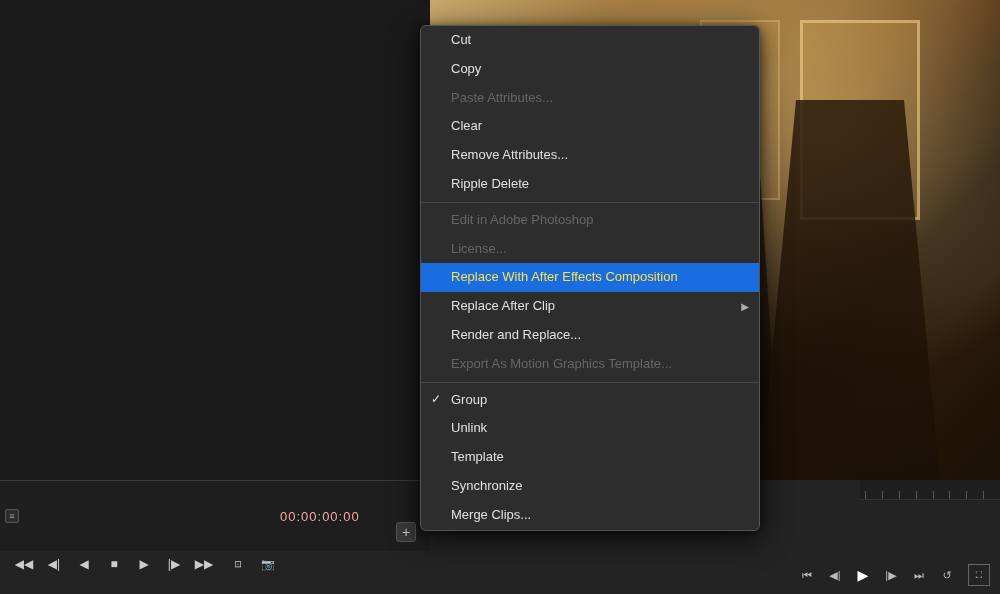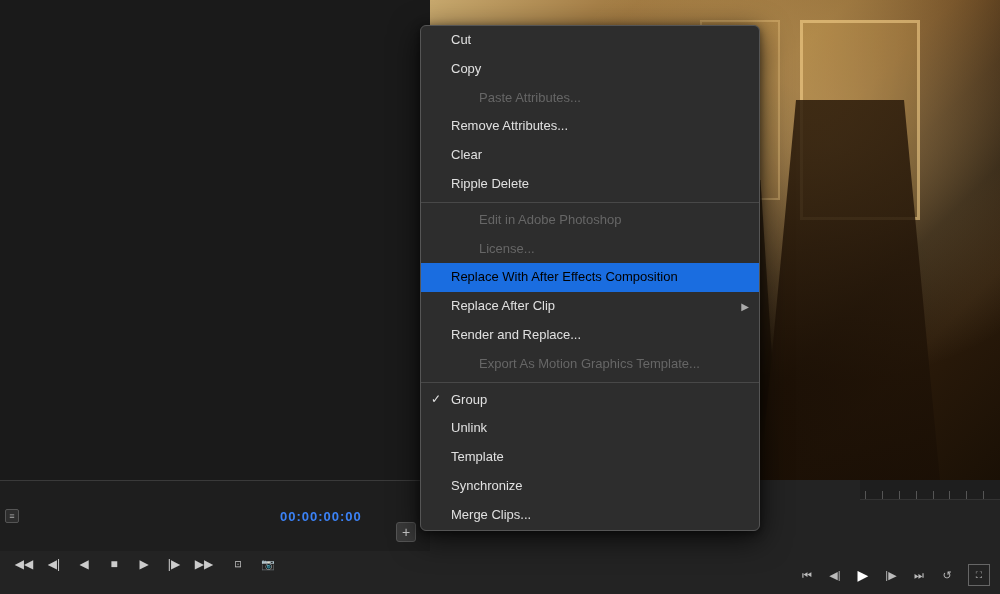--- a/index.html
+++ b/index.html
@@ -95,23 +95,23 @@
       left: 0;
       right: 0;
       height: 70px;
       background: #1e1e1e;
       display: flex;
       align-items: center;
       padding-left: 10px;
     }
 
     .timecode {
-      color: #3b82f6;
+      color: #fca5a5;
       font-size: 13px;
-      font-weight: 700;
+      font-weight: 400;
       font-variant-numeric: tabular-nums;
       letter-spacing: 1px;
       position: absolute;
       left: 280px;
       top: 50%;
       transform: translateY(-50%);
     }
 
     
     .playback-controls {
@@ -156,27 +156,26 @@
       cursor: pointer;
       white-space: nowrap;
       position: relative;
       line-height: 1.6;
       font-size: 13px;
       color: #e0e0e0;
     }
 
     .menu-item.active {
       background: #1a6de0;
-      color: #000000;
+      color: #fde047;
     }
 
     .menu-item.disabled {
       color: #666;
       cursor: default;
-      margin-left: 28px;
     }
 
     .menu-separator {
       height: 1px;
       background: #484848;
       margin: 3px 0;
     }
 
     .menu-item .check-mark {
       position: absolute;
@@ -306,22 +305,22 @@
   <div class="bg-window"></div>
   <div class="figure-left"></div>
   <div class="figure-right"></div>
 </div>
 
 <div class="context-menu">
 
 <div class="menu-item"><span>Cut</span></div>
     <div class="menu-item"><span>Copy</span></div>
     <div class="menu-item disabled"><span>Paste Attributes...</span></div>
+    <div class="menu-item"><span>Clear</span></div>
     <div class="menu-item"><span>Remove Attributes...</span></div>
-    <div class="menu-item"><span>Clear</span></div>
     <div class="menu-item"><span>Ripple Delete</span></div>
     <div class="menu-separator"></div>
     <div class="menu-item disabled"><span>Edit in Adobe Photoshop</span></div>
     <div class="menu-item disabled"><span>License...</span></div>
     <div class="menu-item active"><span>Replace With After Effects Composition</span></div>
     <div class="menu-item"><span>Replace After Clip</span><span class="submenu-arrow">▶</span></div>
     <div class="menu-item"><span>Render and Replace...</span></div>
     <div class="menu-item disabled"><span>Export As Motion Graphics Template...</span></div>
     <div class="menu-separator"></div>
     <div class="menu-item"><span class="check-mark">✓</span><span>Group</span></div>

